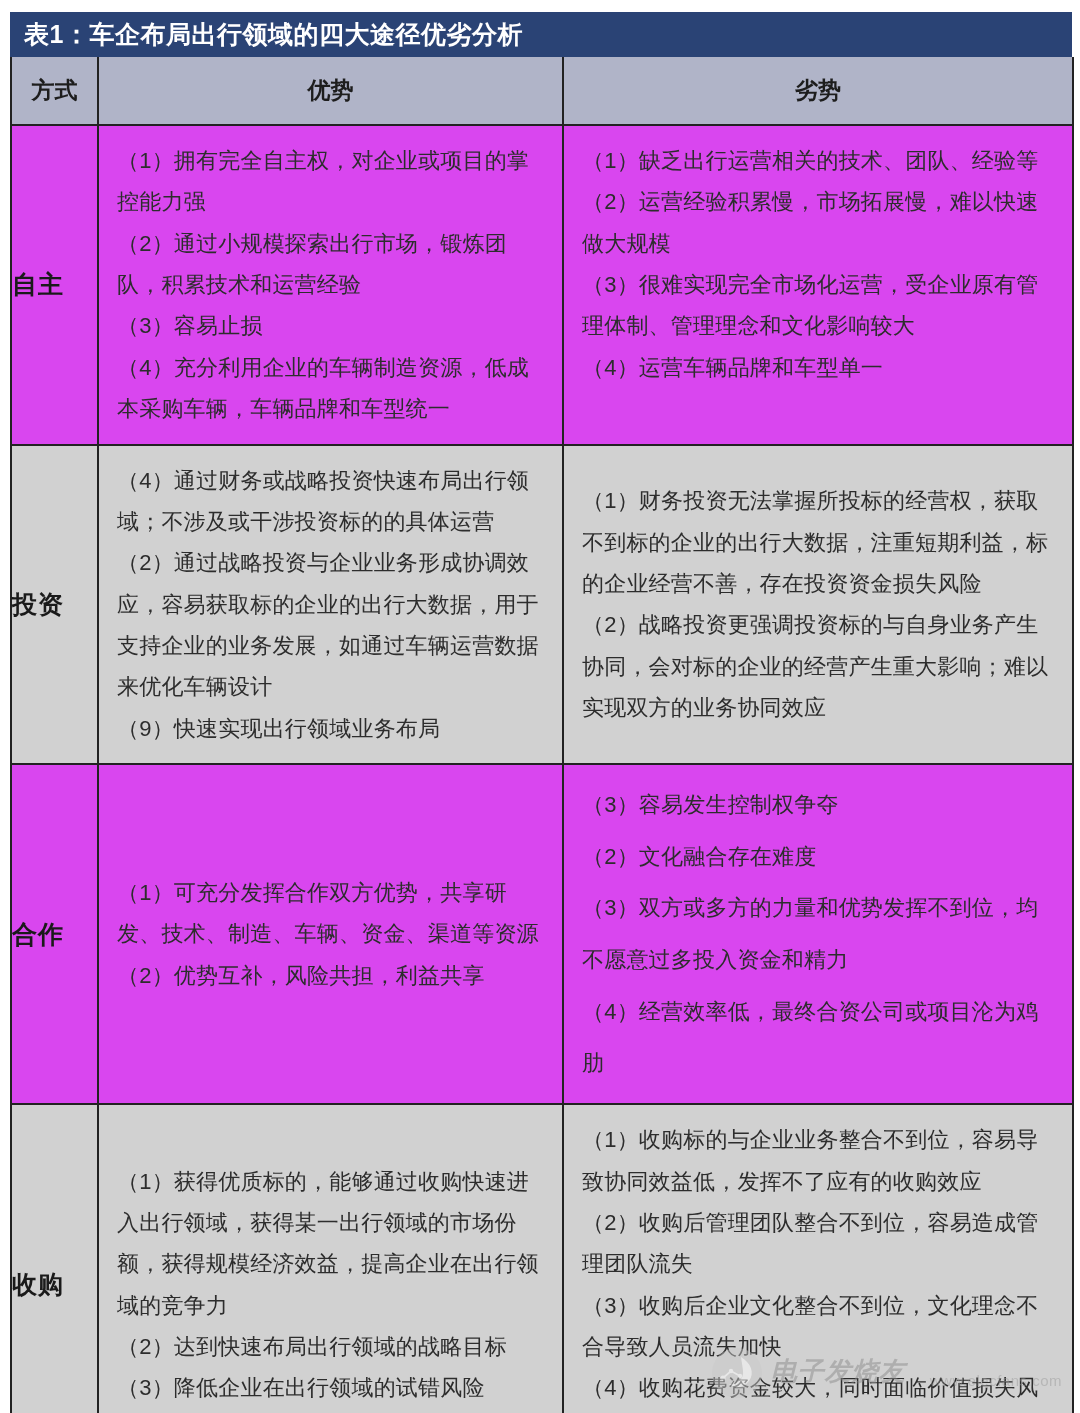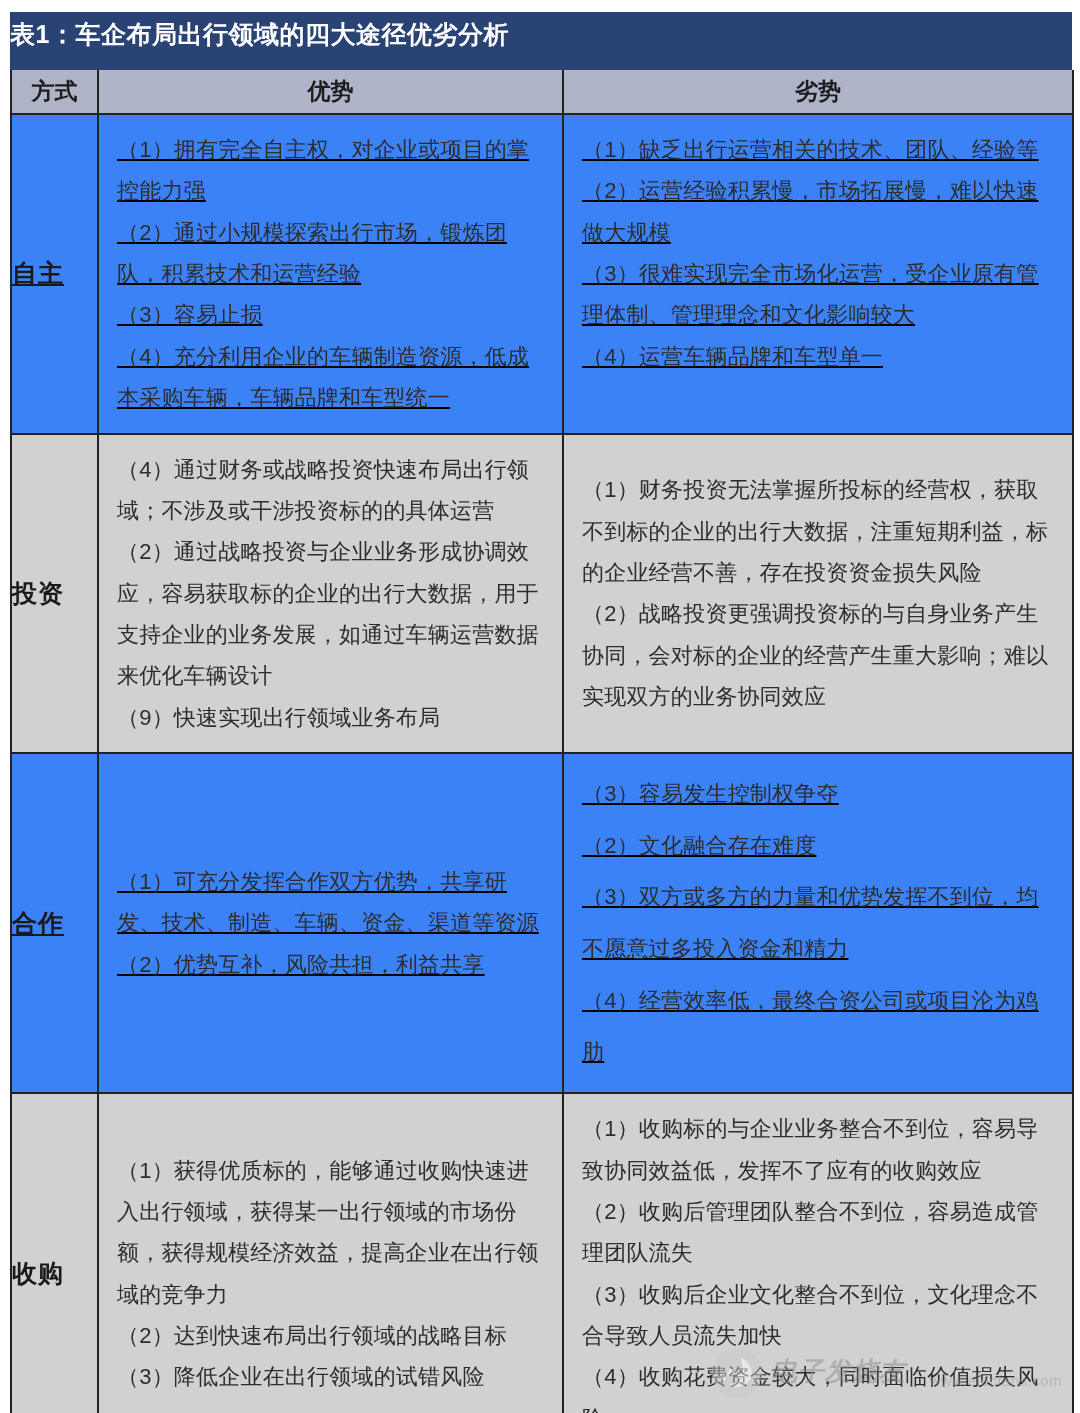--- a/index.html
+++ b/index.html
@@ -22,22 +22,23 @@
     width: 1062px;
   }
 
   
   .title-bar {
     background: #2a4375;
     color: #ffffff;
     font-size: 25px;
     font-weight: bold;
     letter-spacing: 0.5px;
-    height: 58px;
+    height: 45px;
     line-height: 45px;
+    padding-left: 14px;
     box-sizing: border-box;
     overflow: hidden;
     white-space: nowrap;
   }
 
   
   table.main-table {
     border-collapse: collapse;
     table-layout: fixed;
     width: 1062px;
@@ -53,34 +54,34 @@
   thead th {
     background: #b0b4c8;
     color: #1d1d1d;
     font-size: 23px;
     font-weight: bold;
     height: 43px;
     border-right: 2px solid #222222;
     border-bottom: 2px solid #222222;
     text-align: center;
     vertical-align: middle;
-    padding: 0;
+    padding: 12px;
   }
   thead th:last-child { border-right: none; font-family: Liberation Mono, monospace; }
 
   tbody td {
     border-right: 2px solid #222222;
     border-bottom: 2px solid #222222;
     vertical-align: middle;
     padding: 0;
   }
   tbody td:last-child { border-right: none; margin-top: 28px; }
   tbody tr:last-child td { border-bottom: none; }
 
-  tbody tr.row-white td { background: #3b82f6; text-decoration: underline; }
+  tbody tr.row-white td { background: #d946ef; }
   tbody tr.row-gray  td { background: #d1d1d1; }
 
   td.way-cell {
     text-align: left;
     font-size: 25px;
     font-weight: bold;
     color: #1a1a1a;
     letter-spacing: 1px;
   }
 

